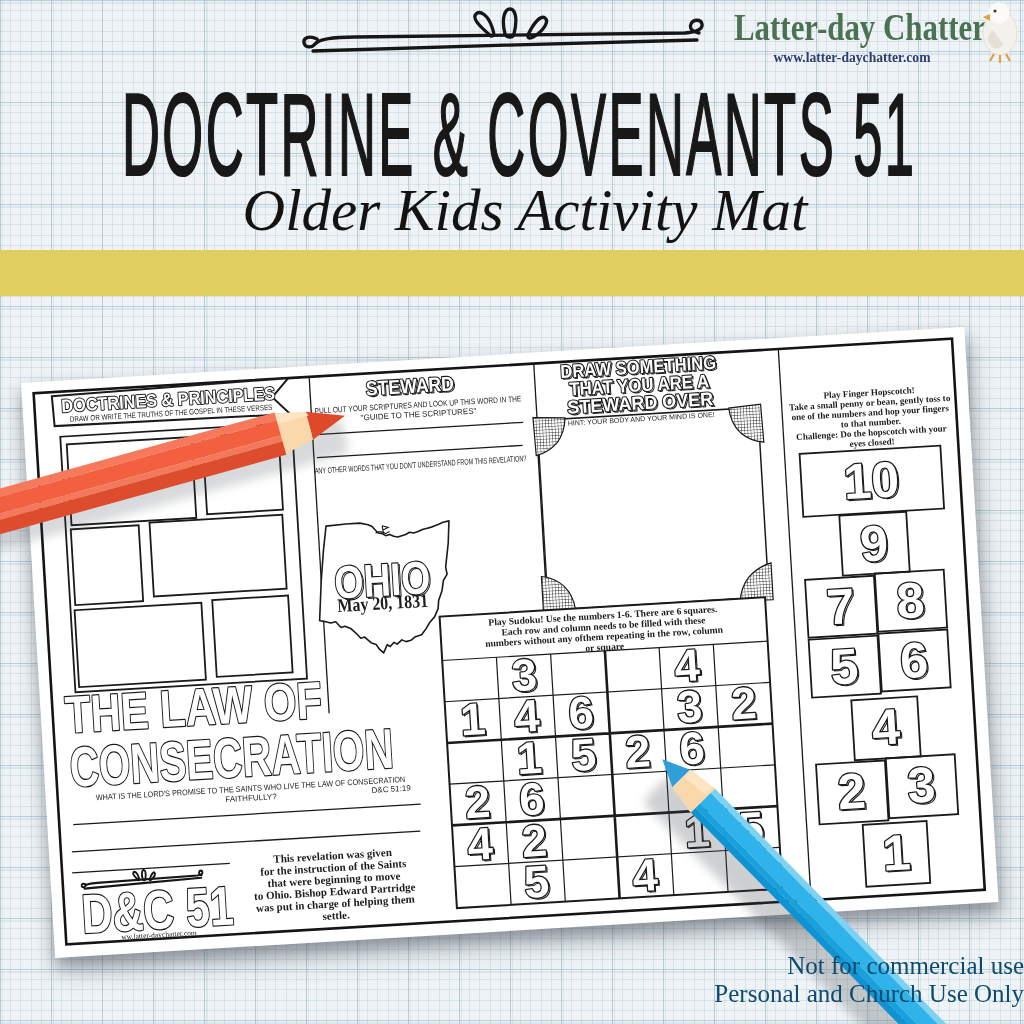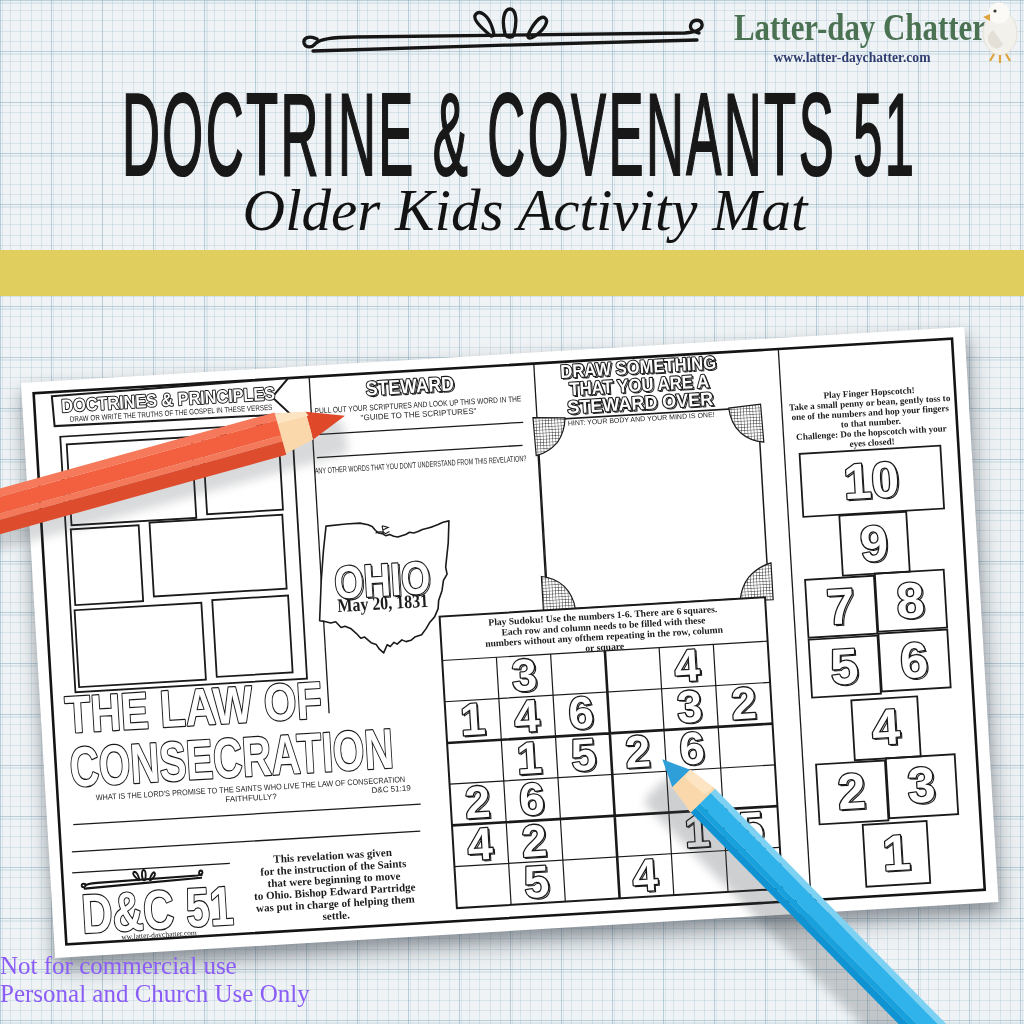--- a/index.html
+++ b/index.html
@@ -334,13 +334,13 @@
     <path d="M689,747.5 L720,743 L720,777 L689,772.5 Z" fill="#fbd8ab"></path>
     <path d="M689,747.5 L720,743 L720,754 L691,757 Z" fill="#fde4c2"></path>
     <path d="M718,743 a6,6 0 0 1 4,11 a6,6 0 0 1 2,12 a6,6 0 0 1 -4,11 l-4,0 z" fill="#fbd8ab"></path>
     <rect x="720" y="743" width="600" height="6" fill="#7dd2f3"></rect>
     <rect x="720" y="749" width="600" height="15" fill="#2fb3ea"></rect>
     <rect x="720" y="764" width="600" height="6" fill="#17a2de"></rect>
     <rect x="720" y="770" width="600" height="7" fill="#0f93d2"></rect>
   </g>
 </svg>
 
-<div class="abs" style="left:0;top:952px;width:1024px;text-align:left;font-family:'Liberation Serif',serif;font-size:25px;color:#8b5cf6;line-height:28px;">Not for commercial use<br>Personal and Church Use Only</div>
+<div class="abs" style="left:0;top:952px;width:1024px;text-align:right;font-family:'Liberation Serif',serif;font-size:25px;color:#0c4a6e;line-height:28px;">Not for commercial use<br>Personal and Church Use Only</div>
 
 </body></html>

